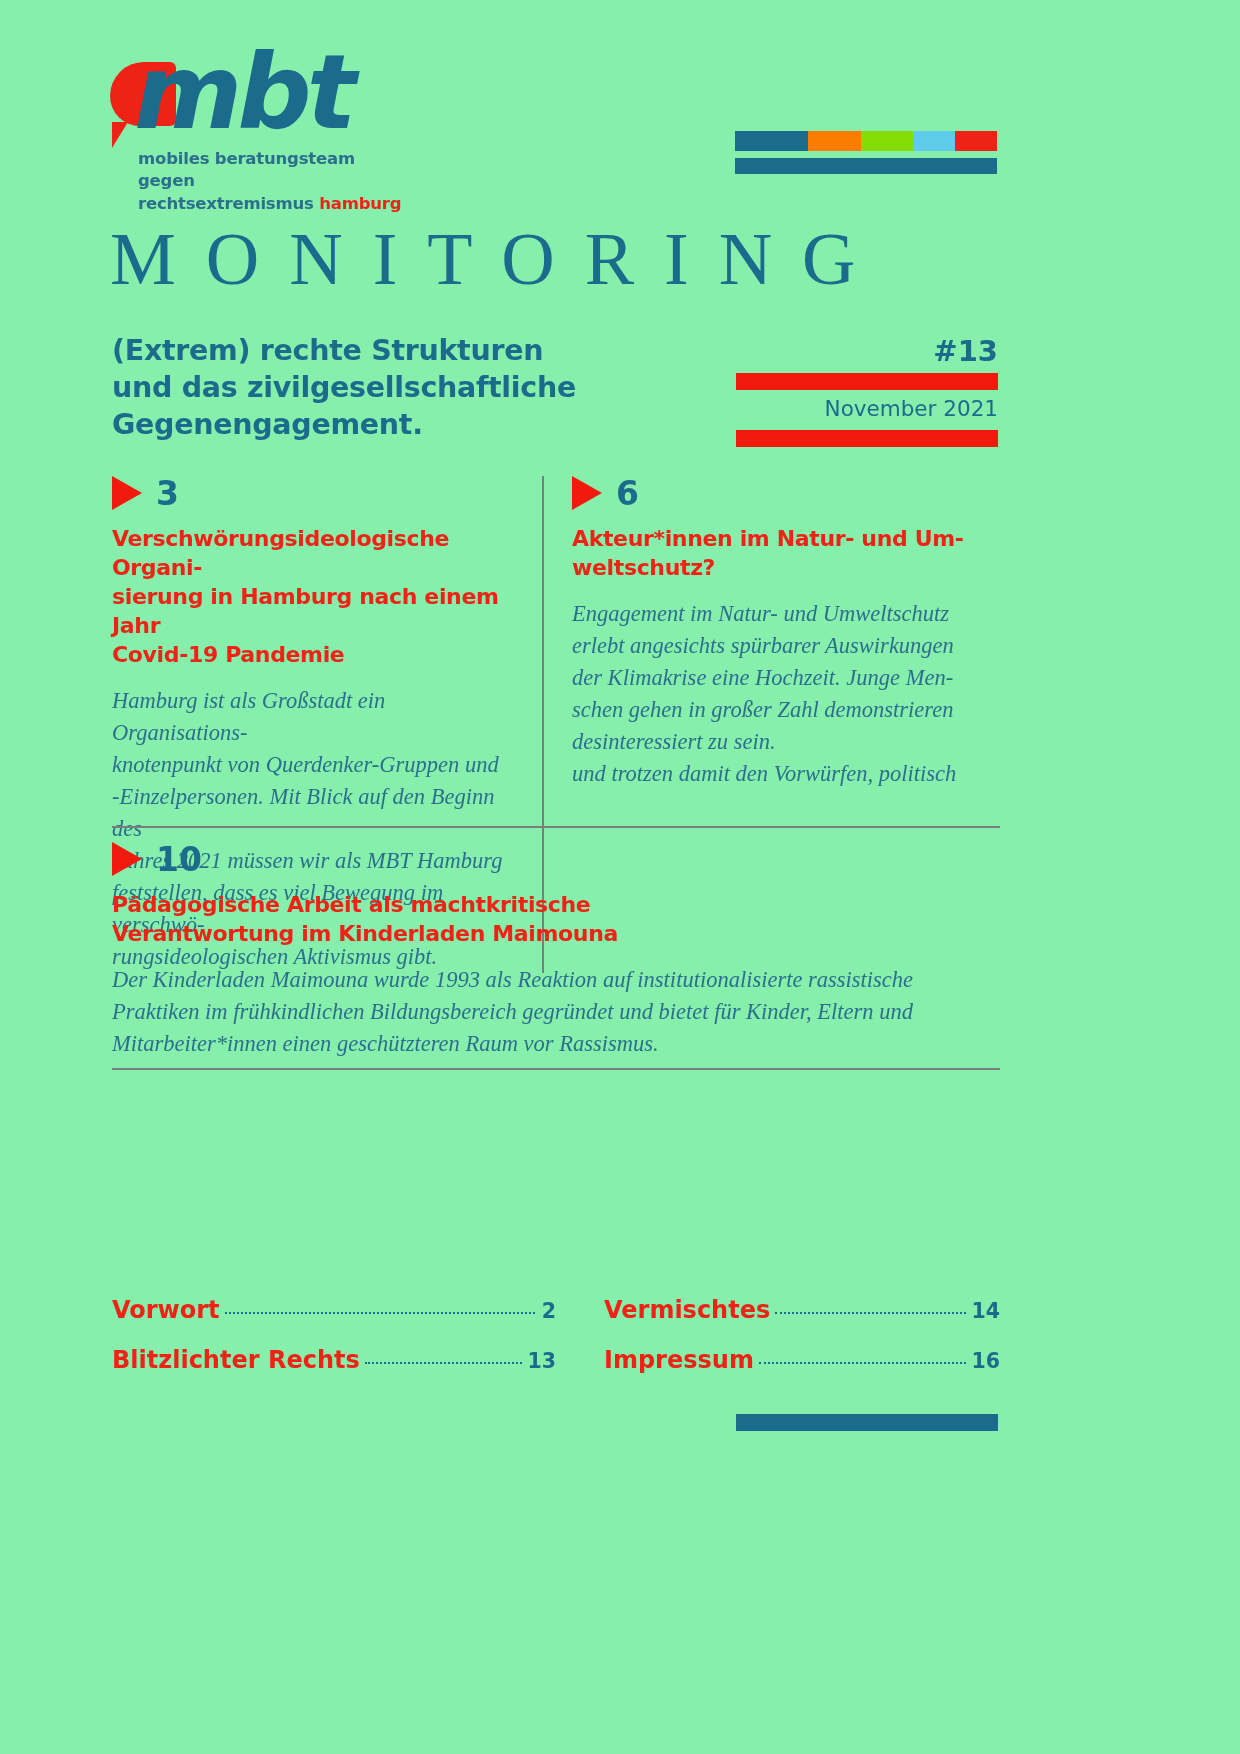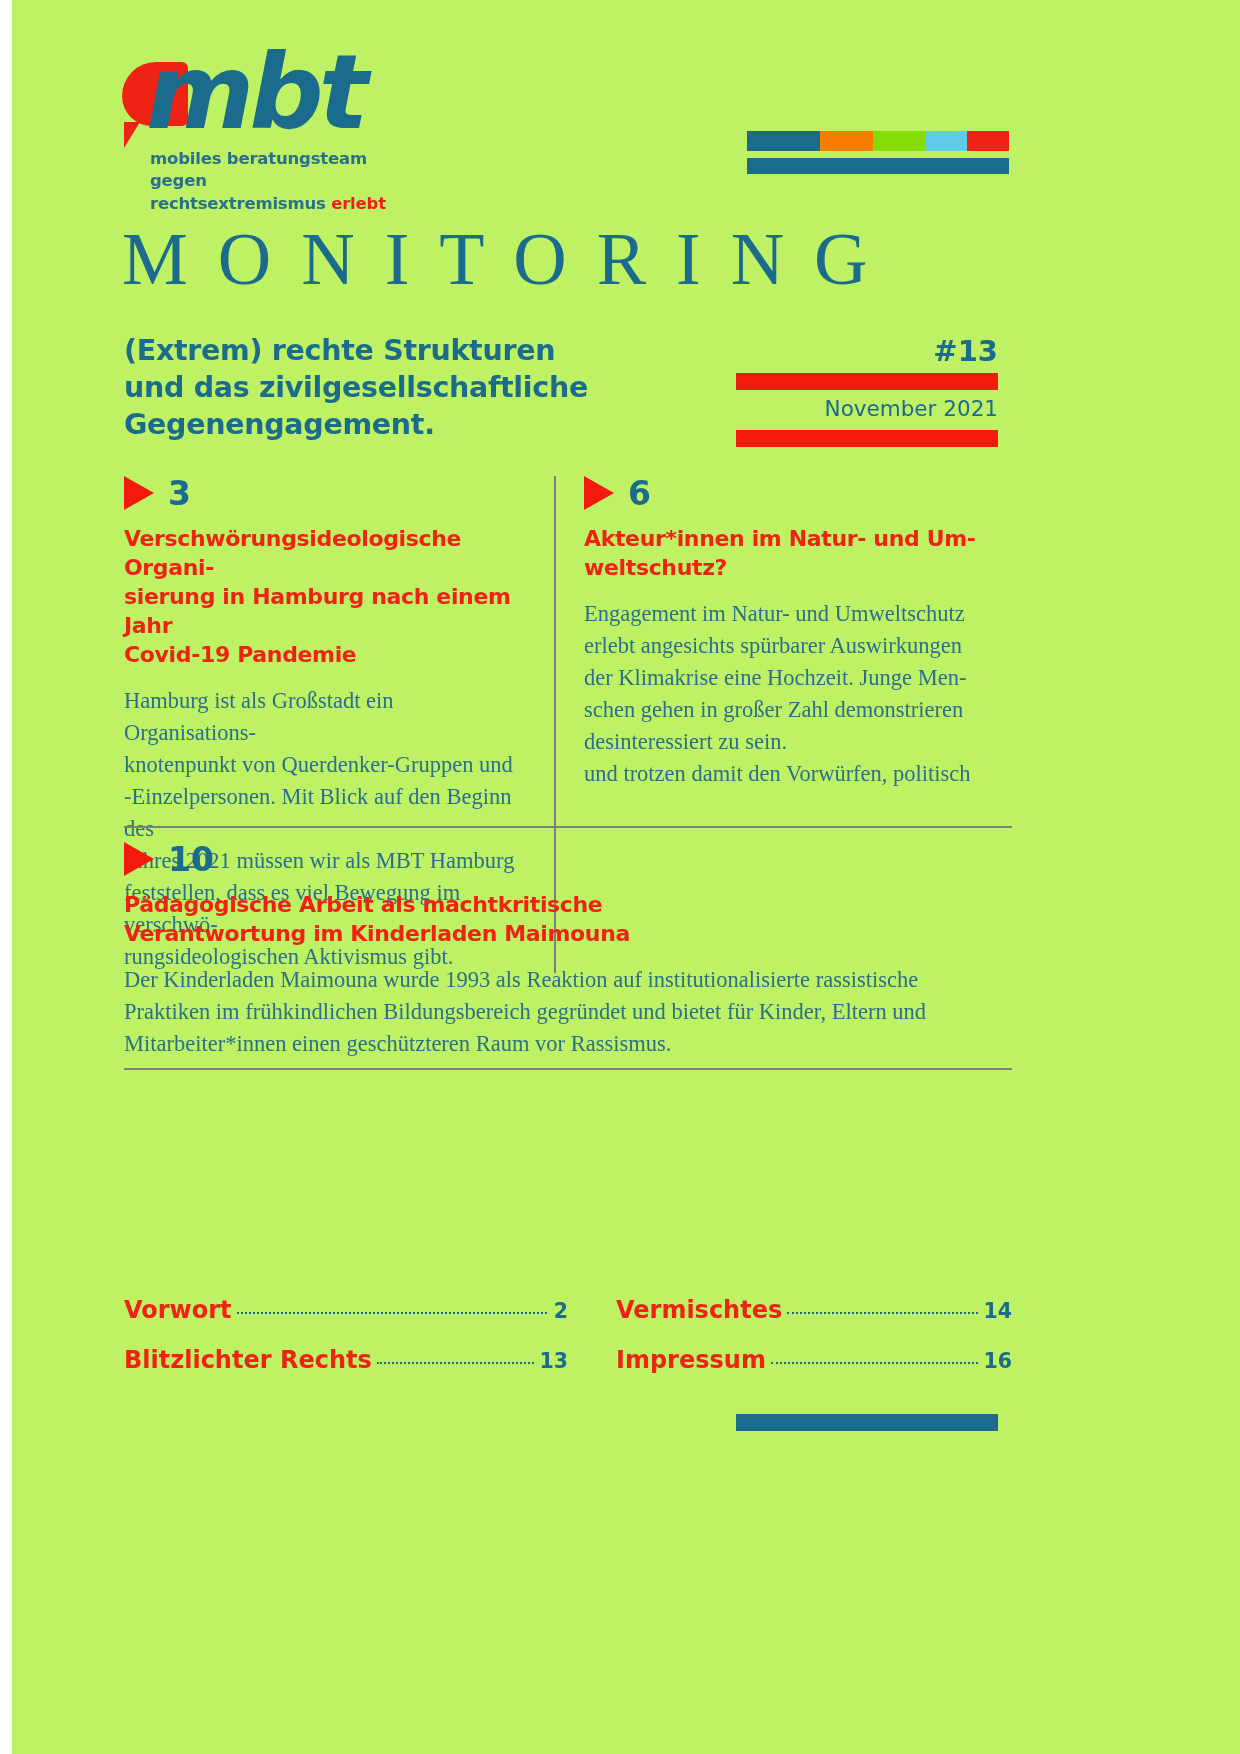--- a/index.html
+++ b/index.html
@@ -11,22 +11,21 @@
     width: 1240px;
     height: 1754px;
     position: relative;
     font-family: "Liberation Sans", sans-serif;
     overflow: hidden;
   }
 
   .page {
     position: absolute;
     inset: 0;
-    background: #bef264;
-    margin-left: 12px;
+    background: #86efac;
   }
 
   
   .logo-block {
     position: absolute;
     left: 110px;
     top: 52px;
     width: 300px;
   }
   .logo-mark {
@@ -211,20 +210,21 @@
     font-family: "DejaVu Sans", sans-serif;
     font-size: 22px;
     font-weight: 700;
     color: #ee2316;
     line-height: 1.32;
     letter-spacing: -0.35px;
     margin-bottom: 16px;
   }
   .teaser-body {
     font-family: "Liberation Serif", serif;
+    font-style: italic;
     font-size: 22.5px;
     color: #2b6f8d;
     line-height: 1.42;
   }
 
   
   .rule {
     position: absolute;
     left: 112px;
     width: 888px;
@@ -294,21 +294,21 @@
 
 <div class="page">
 
   <div class="logo-block">
     <div class="logo-mark">
       <div class="logo-bubble"></div>
       <div class="logo-mbt">mbt</div>
     </div>
     <div class="logo-tagline">
       <div>mobiles beratungsteam gegen</div>
-      <div><span>rechtsextremismus </span><span class="accent">erlebt</span></div>
+      <div><span>rechtsextremismus </span><span class="accent">hamburg</span></div>
     </div>
   </div>
 
   <div class="colorbar-wrap">
     <div class="colorbar">
       <span style="background:#1b6b8c;width:28%"></span>
       <span style="background:#fa7d00;width:20%"></span>
       <span style="background:#85dc06;width:20%"></span>
       <span style="background:#5ecbe8;width:16%"></span>
       <span style="background:#ee2316;width:16%"></span>

